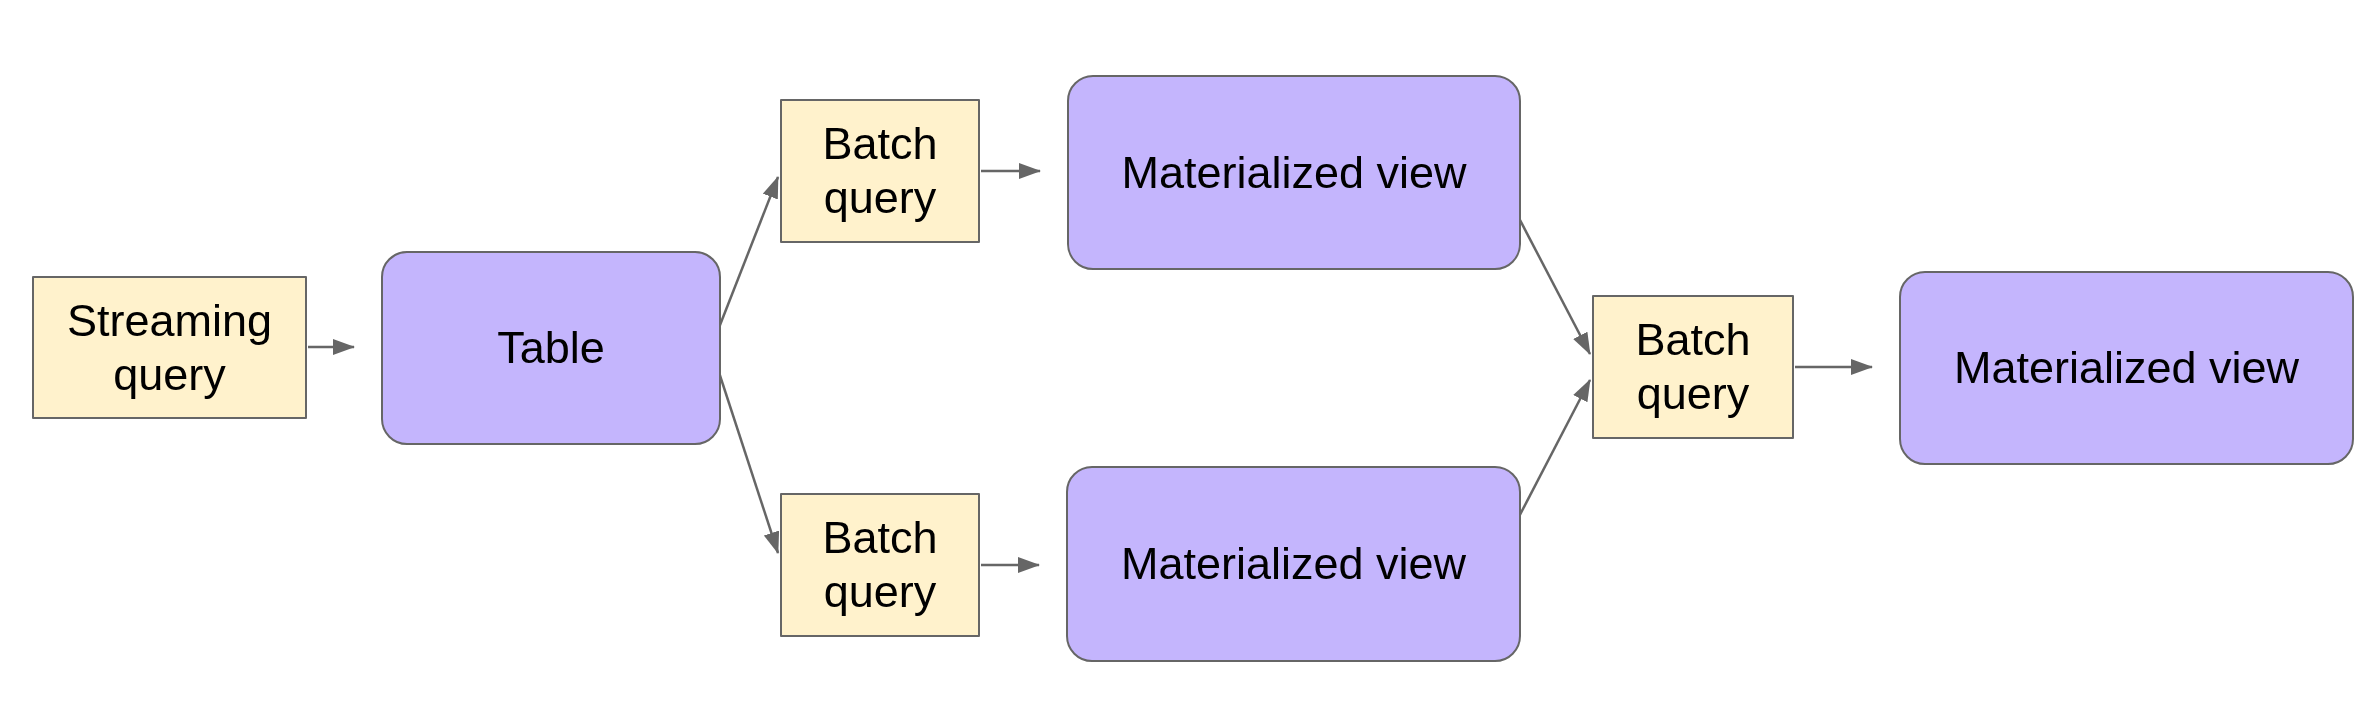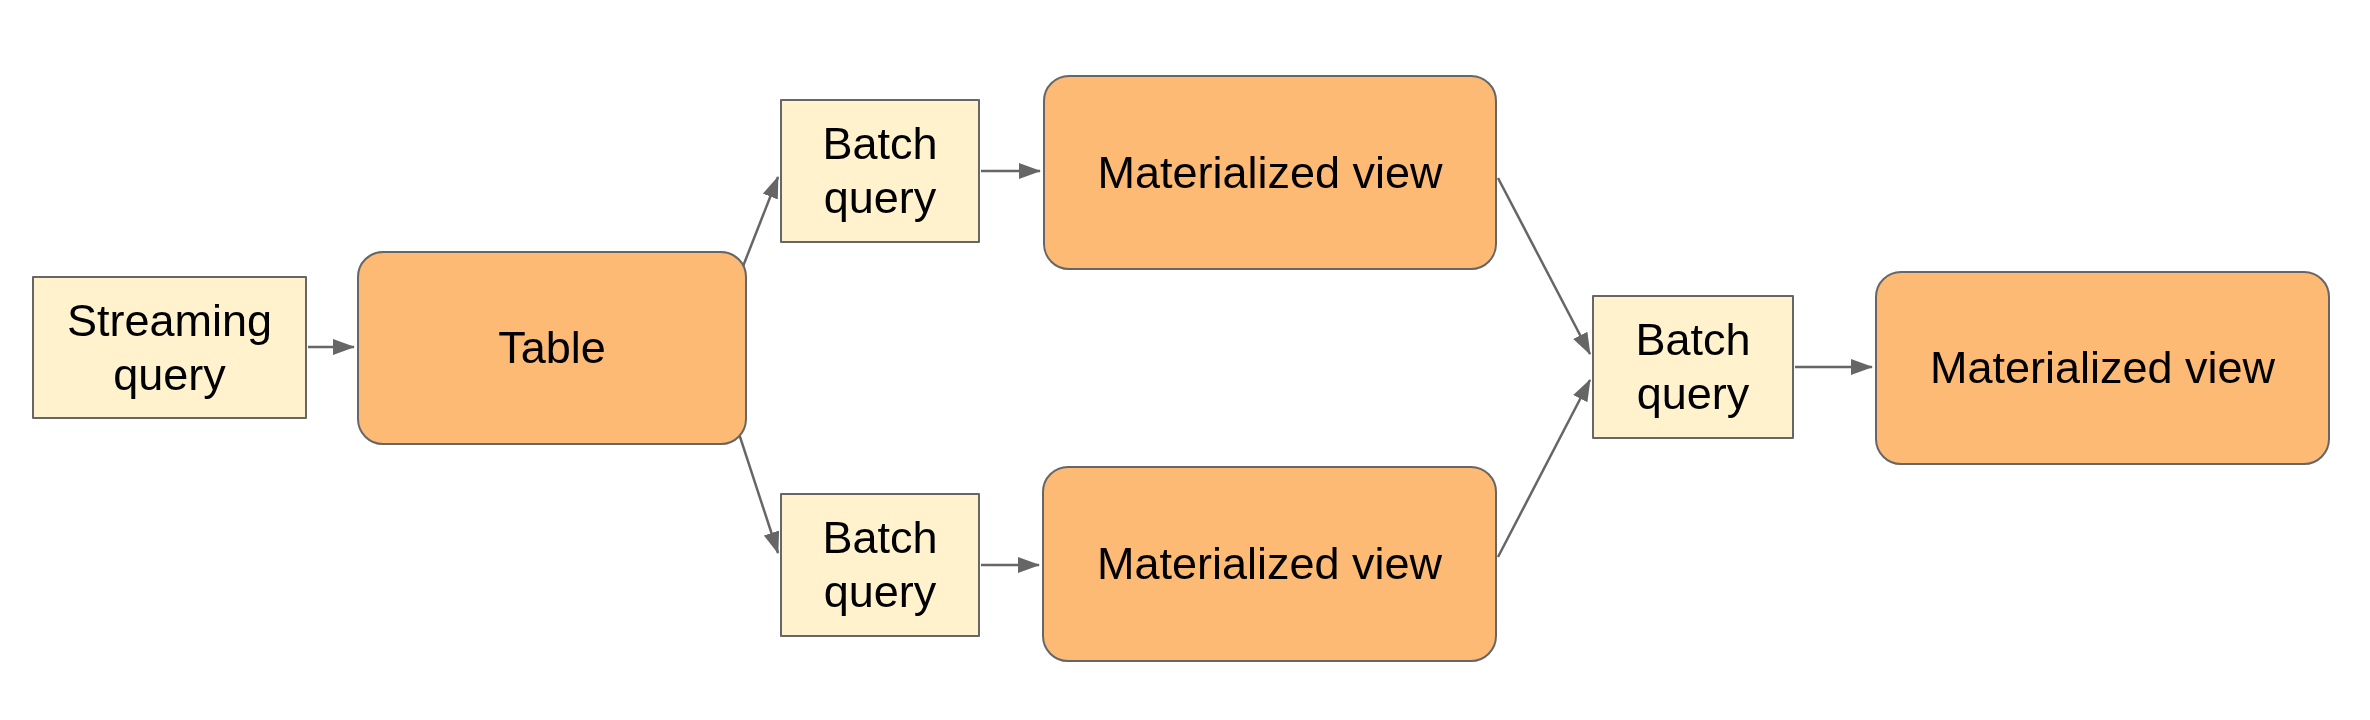--- a/index.html
+++ b/index.html
@@ -34,26 +34,27 @@
     font-size: 45px;
     line-height: 1.2;
     border: 2.5px solid #666666;
     padding: 4px 10px;
   }
   .node--query {
     background: #fff2cc;
     border-radius: 1px;
   }
   .node--data {
-    background: #fdba74;
+    background: #c4b5fd;
     border-radius: 26px;
+    margin-left: 24px;
   }
   
   .n0 { left: 32px;   top: 276px; width: 275px; height: 143px; }
-  .n1 { left: 357px;  top: 251px; width: 390px; height: 194px; }
+  .n1 { left: 357px;  top: 251px; width: 340px; height: 194px; }
   .n2 { left: 780px;  top: 99px;  width: 200px; height: 144px; }
   .n3 { left: 1043px; top: 75px;  width: 454px; height: 195px; }
   .n4 { left: 780px;  top: 493px; width: 200px; height: 144px; }
   .n5 { left: 1042px; top: 466px; width: 455px; height: 196px; }
   .n6 { left: 1592px; top: 295px; width: 202px; height: 144px; }
   .n7 { left: 1875px; top: 271px; width: 455px; height: 194px; }
   .edge {
     stroke: #666666;
     stroke-width: 2.5;
     fill: none;

